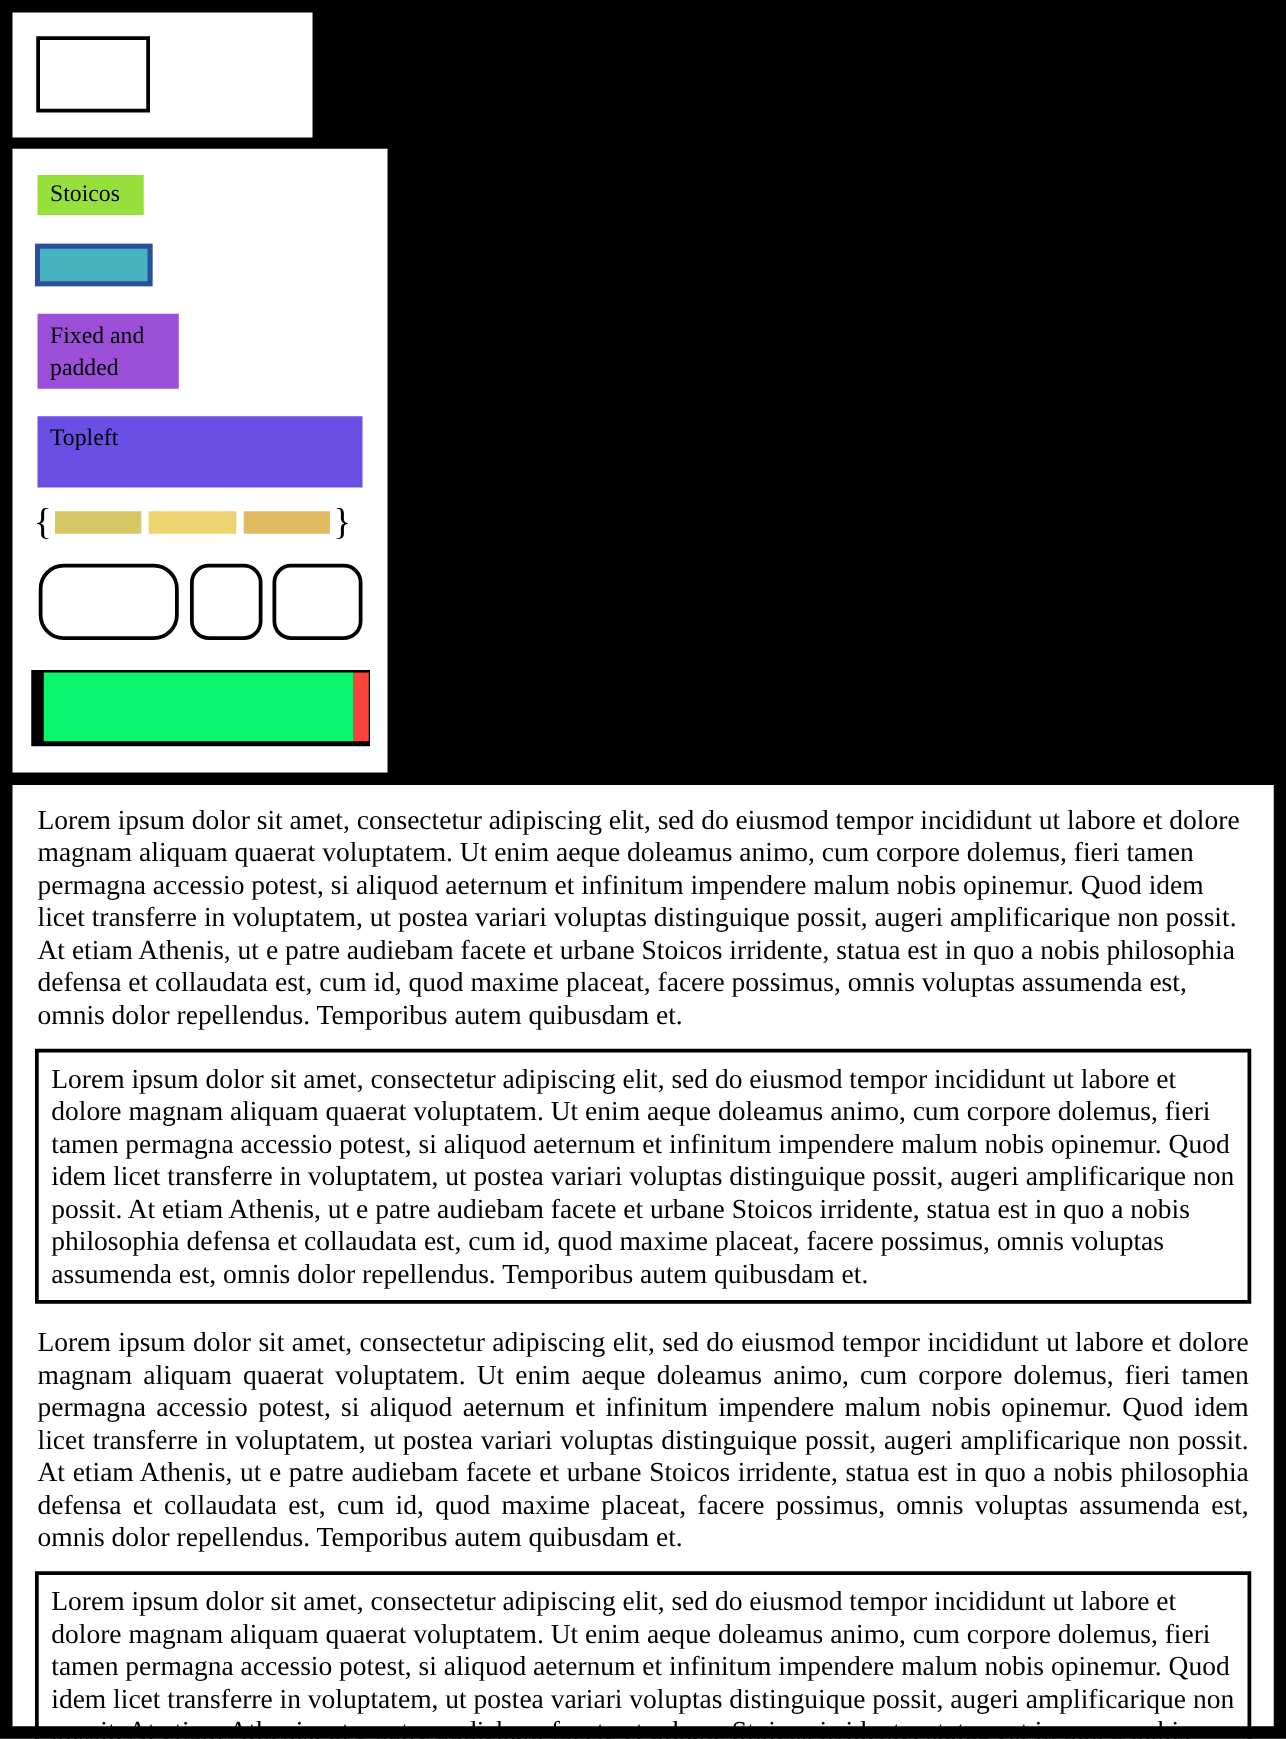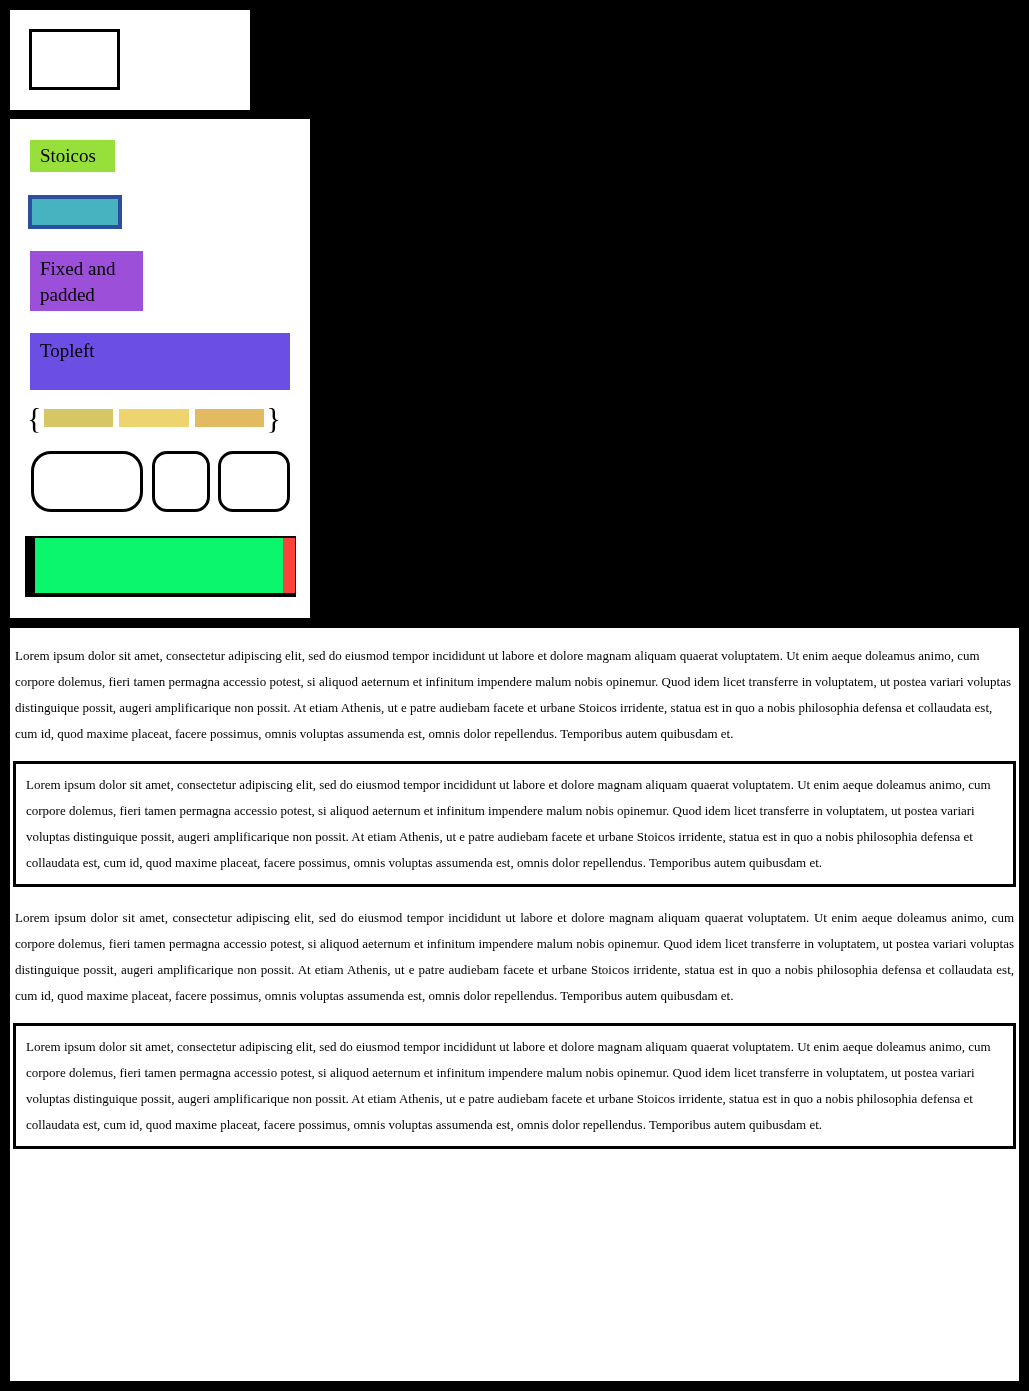--- a/index.html
+++ b/index.html
@@ -71,22 +71,22 @@
     background: #000;
     display: flex;
     padding: 2px 1px 4px 10px;
   }
   .progress-fill { flex: 1 1 auto; }
   .progress-end  { flex: 0 0 12px; }
 
   
   .panel-c {
     left: 10px; top: 628px; width: 1009px; height: 753px;
-    padding: 15px 5px;
-    font-size: 13px; line-height: 26px;
+    padding: 15px 20px;
+    font-size: 22px; line-height: 26px;
   }
   .panel-c p { margin: 0 0 14px 0; }
   .para-boxed {
     border: 3px solid #000;
     padding: 8px 10px;
     margin: 0 -2px 18px -2px;
   }
   .para-boxed p { margin: 0; }
   .para-boxed.last { margin-bottom: 0; }
   .justified { text-align: justify; }

